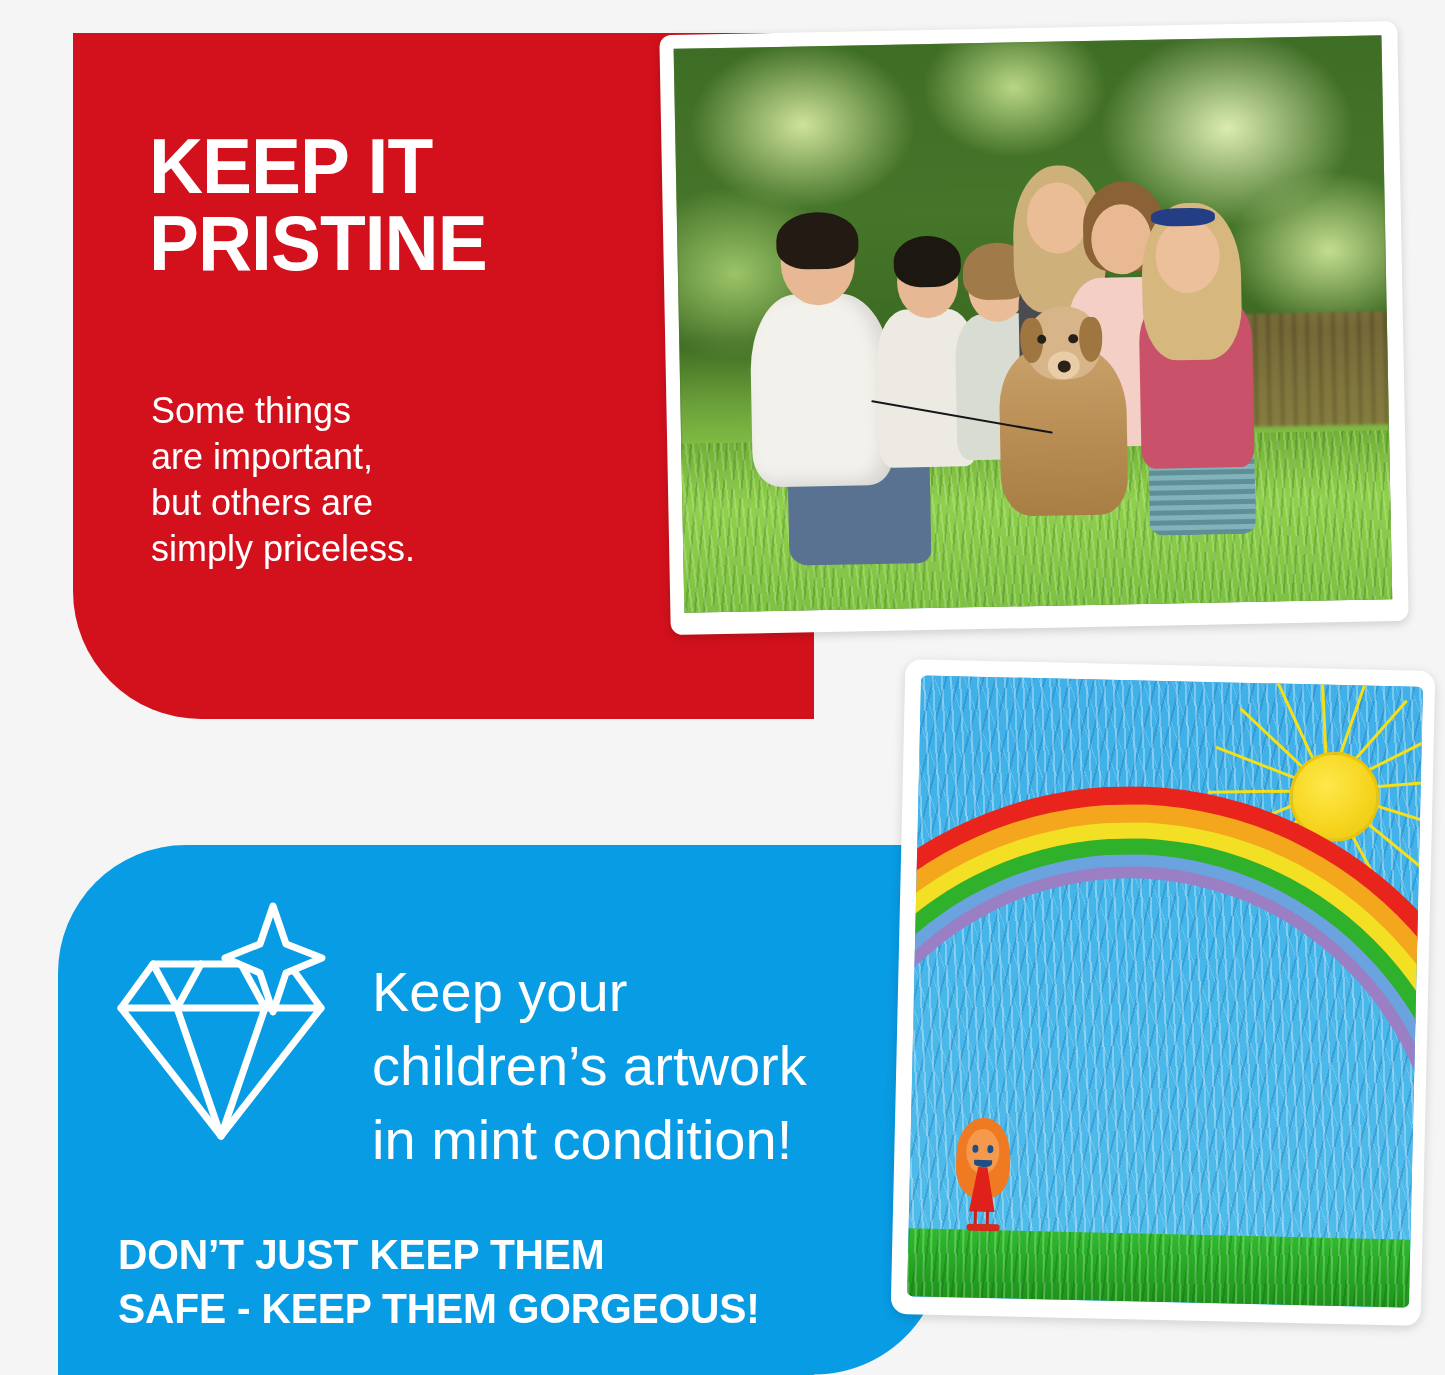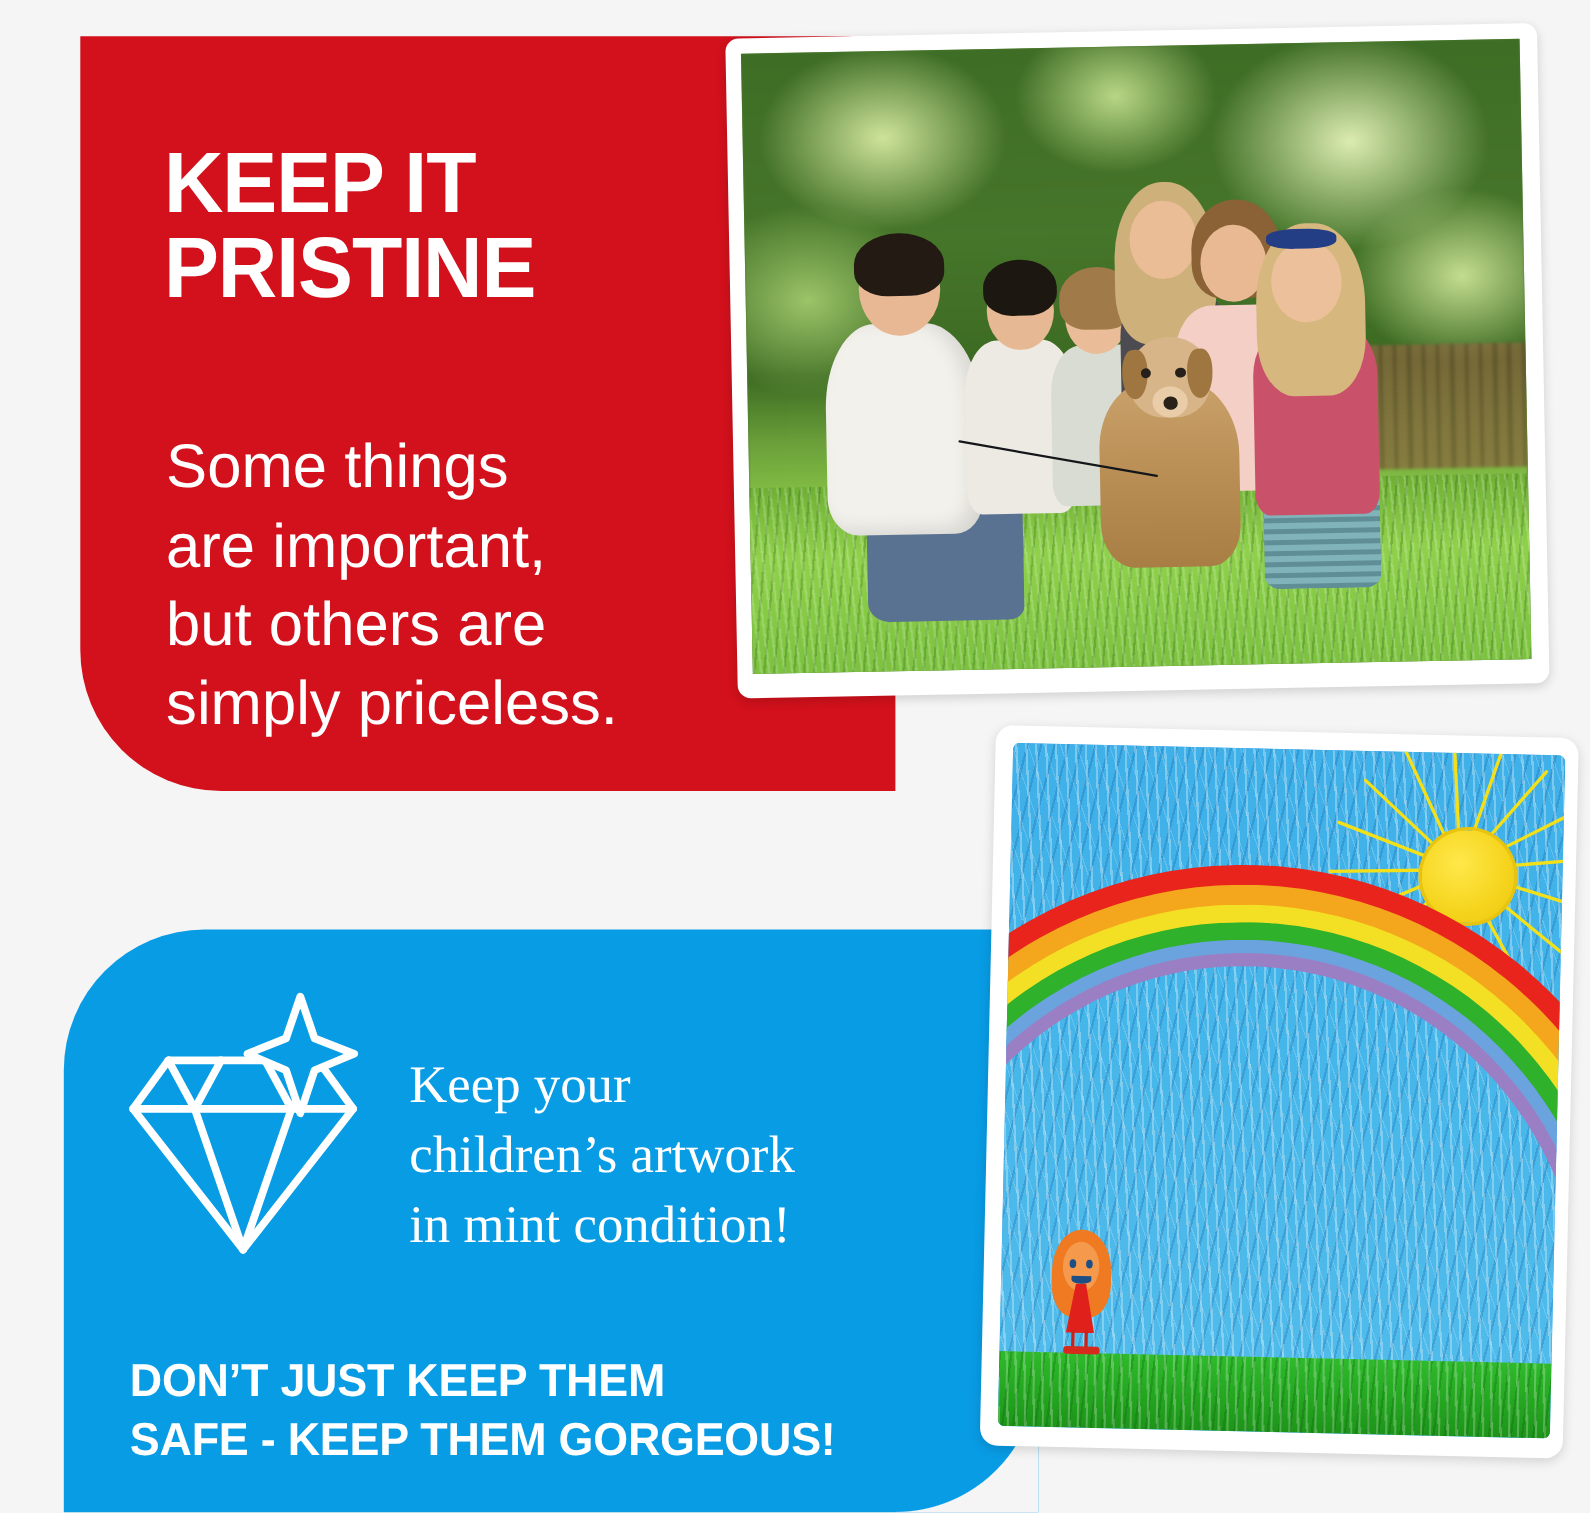--- a/index.html
+++ b/index.html
@@ -34,21 +34,21 @@
     font-family:"Liberation Sans", sans-serif;
     transform:scaleX(.96);
     transform-origin:left top;
     white-space:pre-line;
   }
   .red-body{
     position:absolute;
     left:78px; top:355px;
     width:560px;
     color:#ffffff;
-    font-size:56px;
+    font-size:36px;
     line-height:1.28;
     font-weight:400;
     white-space:pre-line;
   }
 
   
   .photo-frame{
     position:absolute;
     left:665px; top:28px;
     width:738px; height:600px;
@@ -134,22 +134,22 @@
   .blue-panel:after{
     content:"";position:absolute;right:-0px;bottom:0;width:130px;height:130px;
     background:radial-gradient(circle at 0% 0%, rgba(0,0,0,0) 0 129px, #f6f5f5 130px);
   }
   .diamond-icon{
     position:absolute;left:115px;top:898px;width:212px;height:245px;z-index:5;
   }
   .diamond-icon svg{display:block;width:100%;height:100%;}
   .blue-body{
     position:absolute;left:372px;top:955px;width:500px;
-    color:#ffffff;font-size:48px;line-height:1.32;font-weight:400;
-    white-space:pre-line;z-index:5;font-family:Liberation Serif, serif;
+    color:#ffffff;font-size:56px;line-height:1.32;font-weight:400;
+    white-space:pre-line;z-index:5;
   }
   .blue-kicker{
     position:absolute;left:118px;top:1228px;width:790px;
     color:#ffffff;font-size:42px;line-height:1.28;font-weight:bold;
     letter-spacing:-.2px;transform:scaleX(.97);transform-origin:left top;
     white-space:pre-line;z-index:5;
   }
 
   
   .art-frame{

